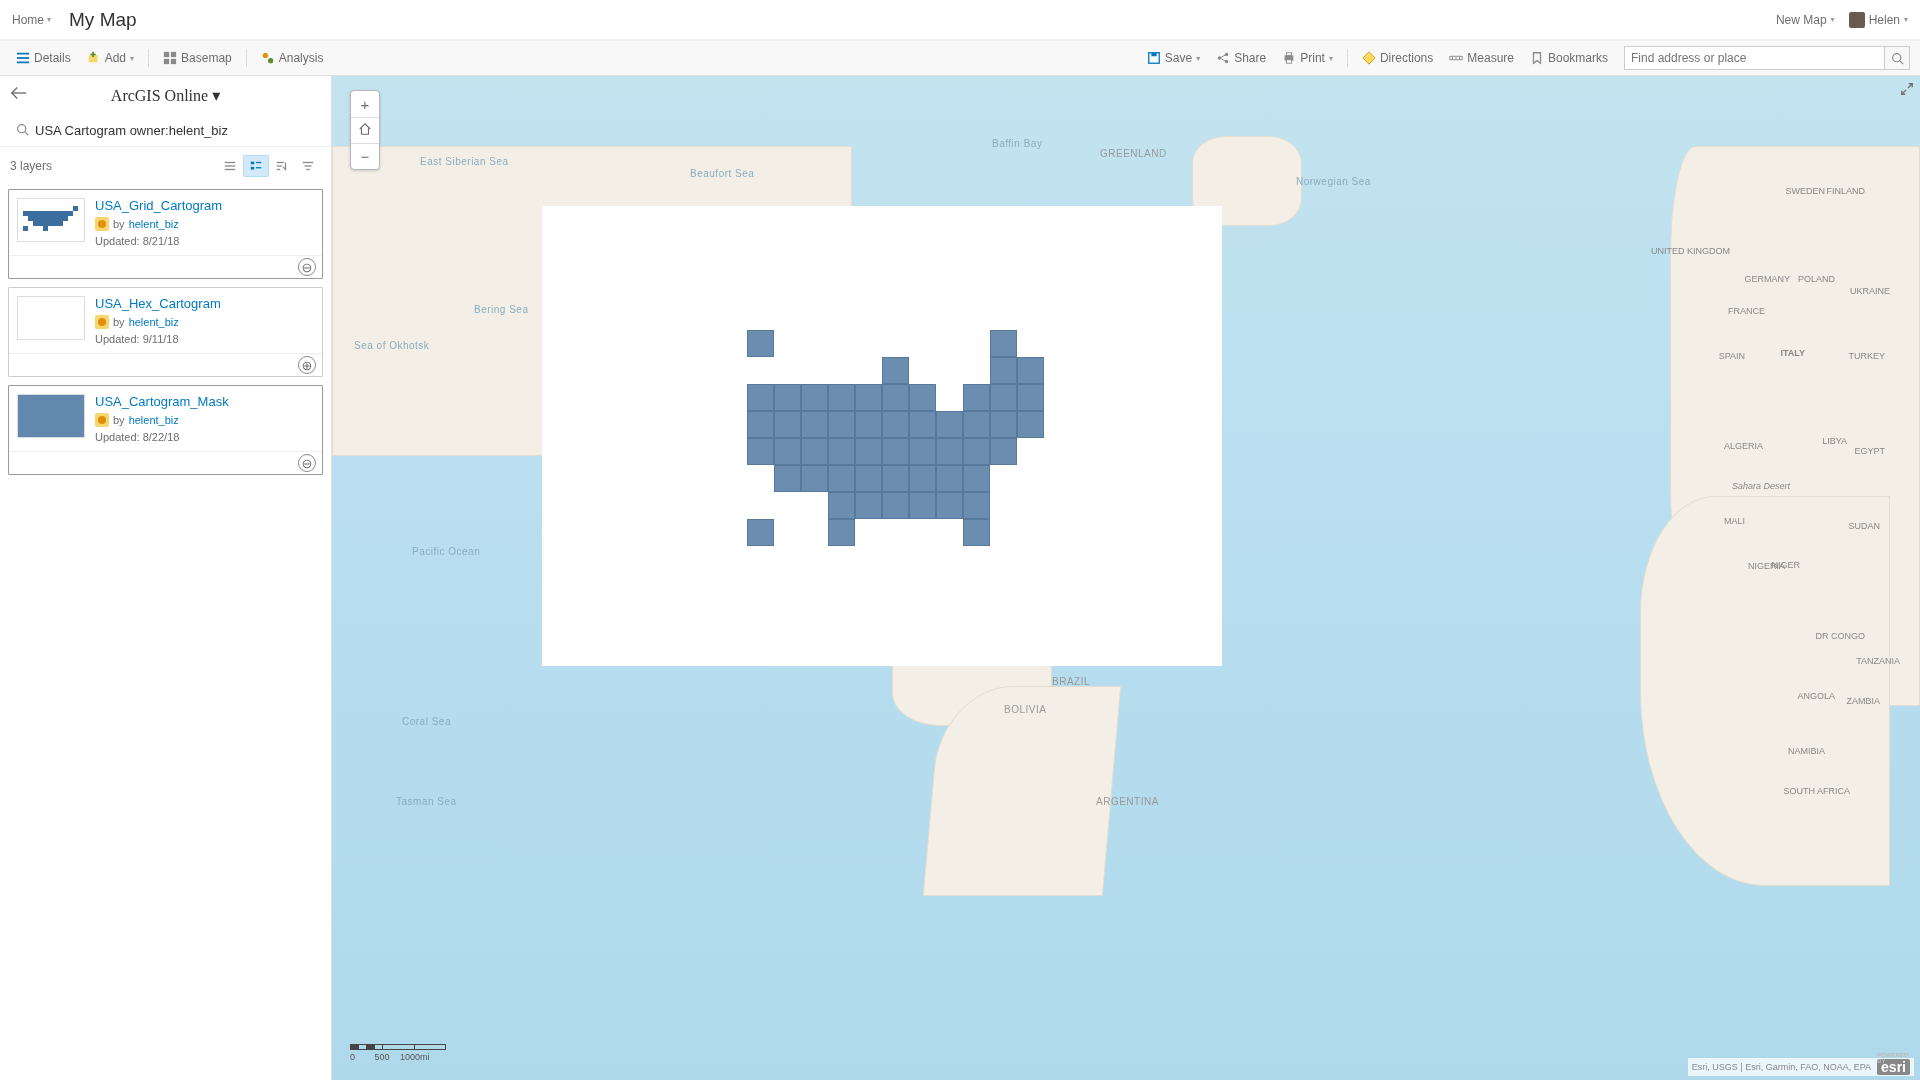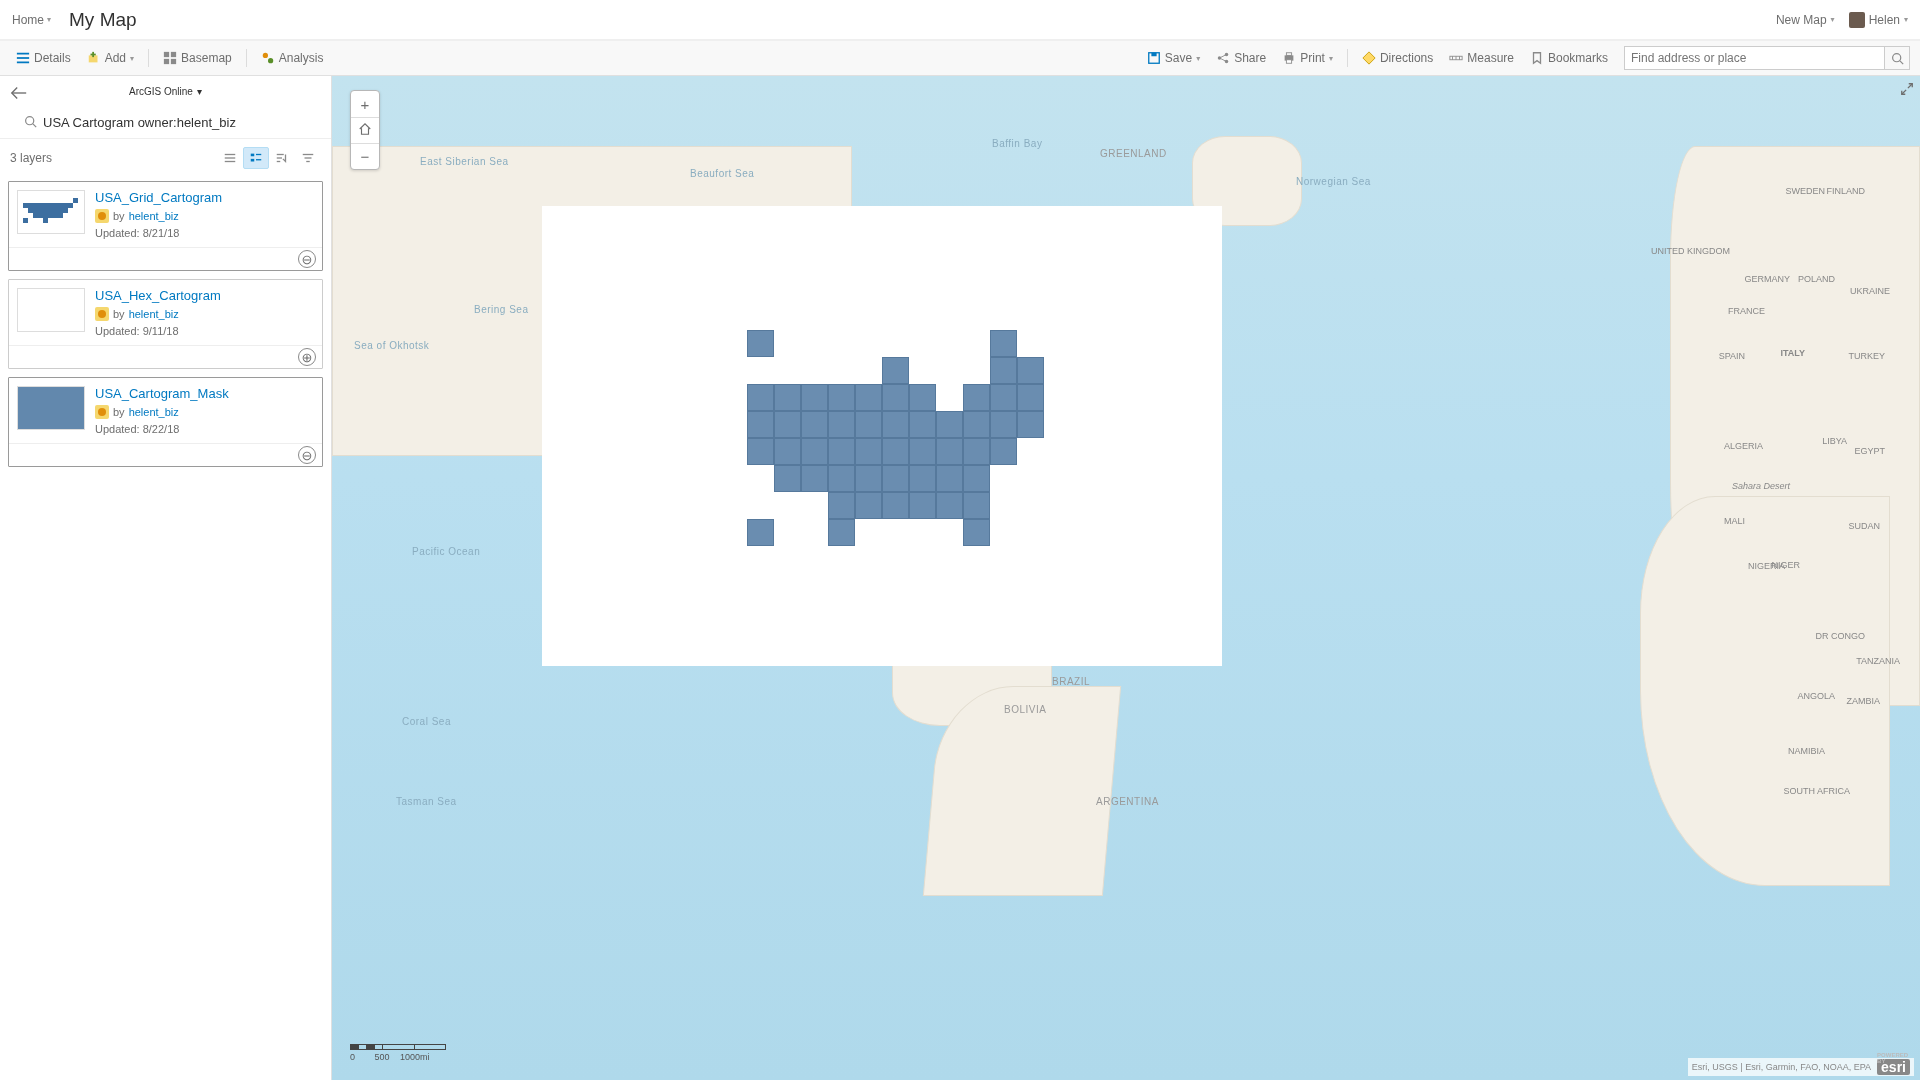--- a/index.html
+++ b/index.html
@@ -26,22 +26,22 @@
 .ticon { width:14px; height:14px; display:inline-flex; align-items:center; justify-content:center;}
 .searchbox { display:flex; align-items:center; margin-left:6px;}
 .searchbox input { width: 260px; height:24px; border:1px solid #ccc; border-right:none; padding:0 6px; font-size:12px; color:#555;}
 .searchbox button { width:26px; height:24px; border:1px solid #ccc; background:#f8f8f8; cursor:pointer; display:flex; align-items:center; justify-content:center;}
 
 
 .main { flex:1; display:flex; min-height:0; }
 .sidepanel { width: 332px; border-right:1px solid #e0e0e0; display:flex; flex-direction:column; background:#fff; position:relative;}
 .panel-header { display:flex; align-items:center; justify-content:center; padding:10px 12px; position:relative; }
 .back-arrow { position:absolute; left:10px; top:10px; cursor:pointer; color:#6e6e6e;}
-.panel-title { font-size:10px; color:#323232; display:flex; align-items:center; gap:4px; cursor:pointer;}
-.panel-search { display:flex; align-items:center; padding:4px 24px; border-bottom:1px solid #eee; gap:6px;}
+.panel-title { font-size:16px; color:#323232; display:flex; align-items:center; gap:4px; cursor:pointer;font-family:Liberation Serif, serif;}
+.panel-search { display:flex; align-items:center; padding:4px 16px; border-bottom:1px solid #eee; gap:6px;}
 .panel-search input { flex:1; border:none; outline:none; font-size:13px; color:#323232; padding:4px 0;}
 .panel-search .mag { color:#888; }
 .count-row { display:flex; align-items:center; padding:8px 10px; font-size:12px; color:#6e6e6e;}
 .view-toggle { margin-left:auto; display:flex; gap:0;}
 .vbtn { width:26px; height:22px; border:1px solid transparent; background:transparent; display:flex; align-items:center; justify-content:center; cursor:pointer; color:#8a8a8a;}
 .vbtn.active { background:#d2e9f9; color:#0079c1; border:1px solid #b4ddf4; border-radius:2px;}
 
 .cards { padding: 4px 8px; overflow-y:auto; flex:1;}
 .card { border:1px solid #ccc; border-radius:1px; margin-bottom:8px; background:#fff;}
 .card.selected{ border-color:#9a9a9a;}

